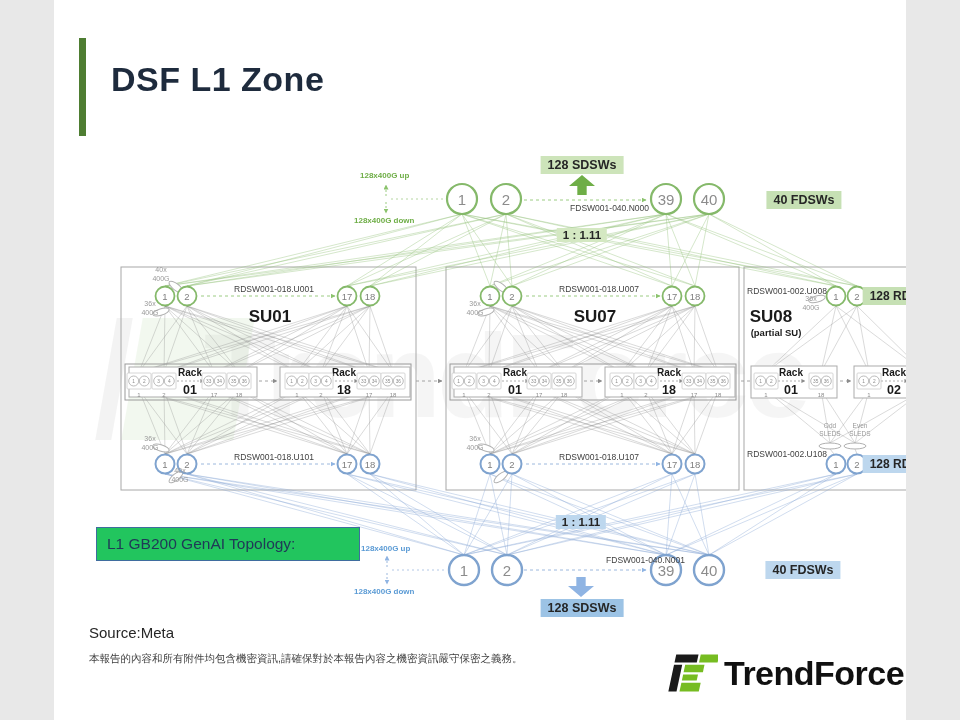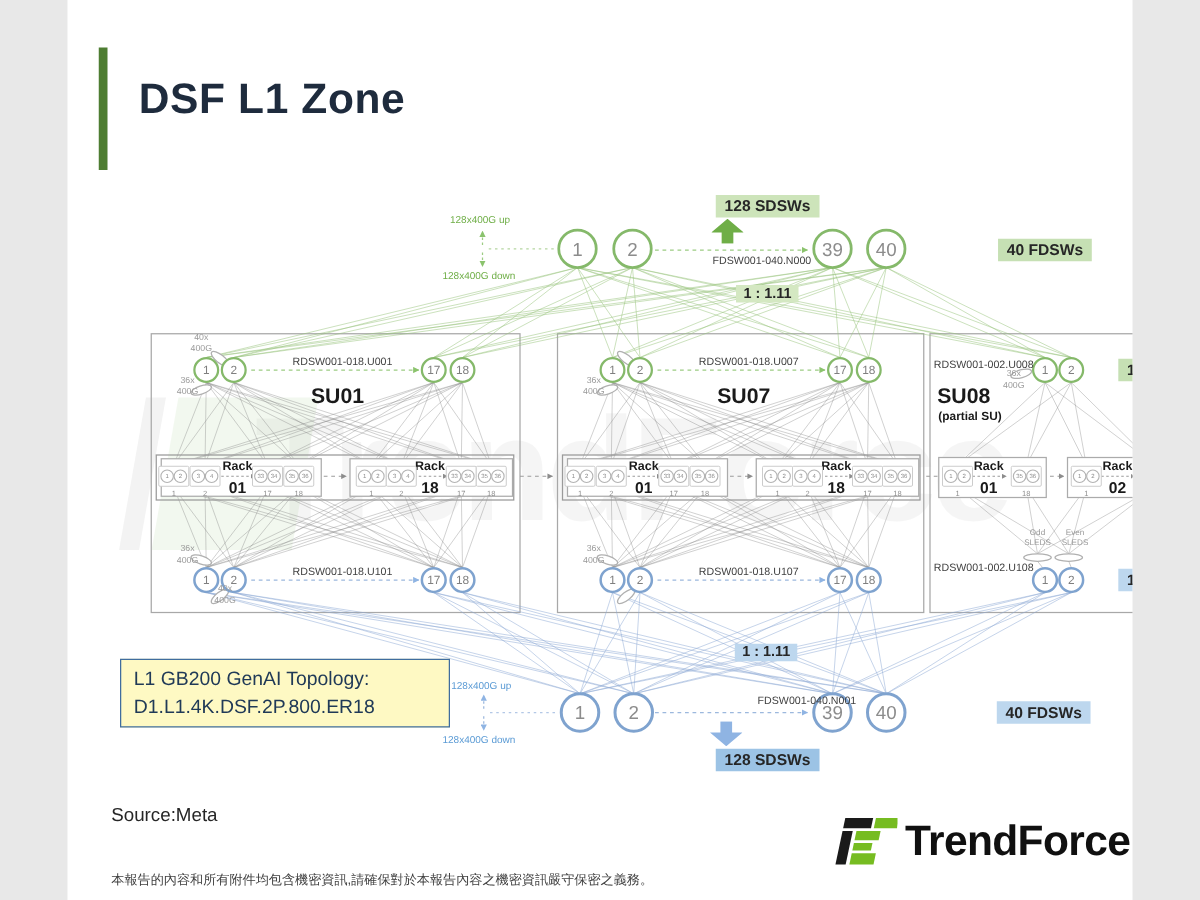--- a/index.html
+++ b/index.html
@@ -10,37 +10,37 @@
          letter-spacing:.5px;color:#1e2b3d;}
   .wm{position:absolute;left:150px;top:308px;font-size:118px;font-weight:bold;color:#7f7f7f;
       opacity:.07;letter-spacing:-4px;white-space:nowrap;}
   .wm-logo{position:absolute;left:78px;top:318px;width:112px;height:122px;background:#7fb95e;
       opacity:.10;transform:skewX(-10deg);}
   .wm-logo2{position:absolute;left:52px;top:318px;width:16px;height:122px;background:#9a9a9a;
       opacity:.12;transform:skewX(-10deg);}
   .tag{position:absolute;white-space:nowrap;font-weight:bold;font-size:12.5px;color:#262626;
        padding:2px 7px;}
   .tag.sm{font-size:11.5px;padding:1px 6px;}
-  .cx{transform:translateX(-50%);margin-left:32px;}
+  .cx{transform:translateX(-50%);}
   .green-bg{background:#cde4ba;} .greenlight-bg{background:#c6e0b4;}
   .blue-bg{background:#bdd7ee;} .bluestrong-bg{background:#9cc3e5;} .gray-bg{background:#d9d9d9;}
   .vtag{position:absolute;transform:translate(-50%,-50%) rotate(90deg);font-size:10.5px;
         font-weight:bold;color:#333;padding:2px 7px;white-space:nowrap;}
   .vtag sup{font-size:7px;}
-  .tinytext{position:absolute;font-size:8px;font-weight:normal;white-space:nowrap;}
+  .tinytext{position:absolute;font-size:8px;font-weight:bold;white-space:nowrap;}
   .green-t{color:#6fae47;} .blue-t{color:#5b9bd5;}
   .fdswname{position:absolute;font-size:8.5px;color:#3f3f3f;width:130px;text-align:right;
             white-space:nowrap;}
   .arrow-up{position:absolute;left:515px;top:175px;width:26px;height:20px;background:#6fae47;
     clip-path:polygon(50% 0,100% 55%,68% 55%,68% 100%,32% 100%,32% 55%,0 55%);}
   .arrow-down{position:absolute;left:514px;top:577px;width:26px;height:20px;background:#8fb4e3;
     clip-path:polygon(32% 0,68% 0,68% 45%,100% 45%,50% 100%,0 45%,32% 45%);}
   .callout{position:absolute;left:42px;top:527px;width:242px;border:1.5px solid #3f6d9e;
-           padding:5px 10px;font-size:15.5px;line-height:1.4;color:#203a57;background:#fef9c3;}
-  .src{position:absolute;left:35px;top:644px;font-size:15px;color:#262626;}
+           padding:5px 10px;font-size:15.5px;line-height:1.4;color:#203a57;background:#22c55e;}
+  .src{position:absolute;left:35px;top:624px;font-size:15px;color:#262626;}
   .disc{position:absolute;left:35px;font-size:10.5px;color:#3f3f3f;}
   .logo{position:absolute;left:612px;top:649px;display:flex;align-items:center;}
   .logo-text{font-size:34px;font-weight:bold;color:#101010;letter-spacing:-.5px;margin-left:6px;}
   svg.diagram{position:absolute;left:0;top:0;}
 </style>
 </head>
 <body>
 
 <div class="slide">
 
@@ -572,25 +572,24 @@
   <div class="tinytext blue-t" style="left:307px;top:544px;">128x400G up</div>
   <div class="tinytext blue-t" style="left:300px;top:587px;">128x400G down</div>
   <div class="fdswname" style="left:465px;top:555px;padding-left:36px;">FDSW001-040.N001</div>
   <div class="arrow-down"></div>
   <div class="tag bluestrong-bg cx" style="left:528px;top:599px;">128 SDSWs</div>
   <div class="tag blue-bg cx" style="left:749px;top:561px;">40 FDSWs</div>
   <div class="vtag blue-bg" style="left:904px;top:520px;"><span>2</span><sup>nd</sup> <span>Plane</span></div>
 
   <div class="callout">
     <div>L1 GB200 GenAI Topology:</div>
-    <div>D1.L1.4K.DSF.2P.800.ER18</div>
   </div>
 
   <div class="src">Source:Meta</div>
-  <div class="disc" style="top:652px;margin-top:45px;">本報告的內容和所有附件均包含機密資訊,請確保對於本報告內容之機密資訊嚴守保密之義務。</div>
+  <div class="disc" style="top:652px;">本報告的內容和所有附件均包含機密資訊,請確保對於本報告內容之機密資訊嚴守保密之義務。</div>
 
   <div class="logo">
     <svg width="52" height="48" viewBox="0 0 70 52">
       <g transform="translate(8,0) skewX(-12)">
         <rect x="6" y="1" width="30" height="11" fill="#1a1a1a"></rect>
         <rect x="39" y="1" width="25" height="11" fill="#76bc21"></rect>
         <rect x="6" y="15" width="11" height="36" fill="#1a1a1a"></rect>
         <rect x="21" y="15" width="26" height="10" fill="#76bc21"></rect>
         <rect x="21" y="28" width="20" height="8" fill="#76bc21"></rect>
         <rect x="21" y="39" width="26" height="12" fill="#76bc21"></rect>

